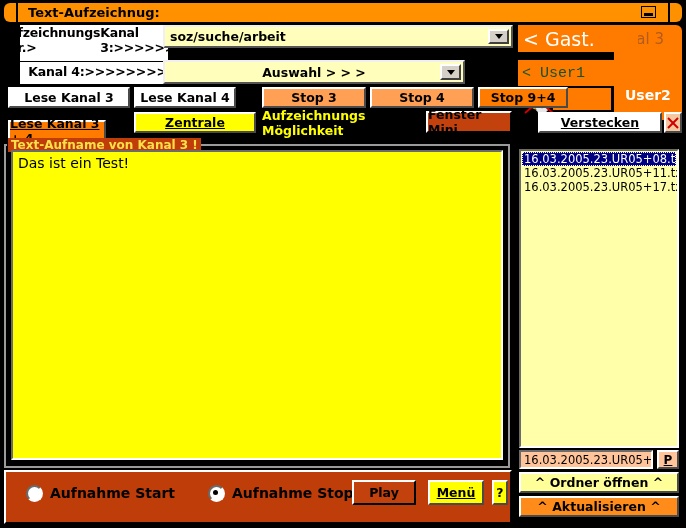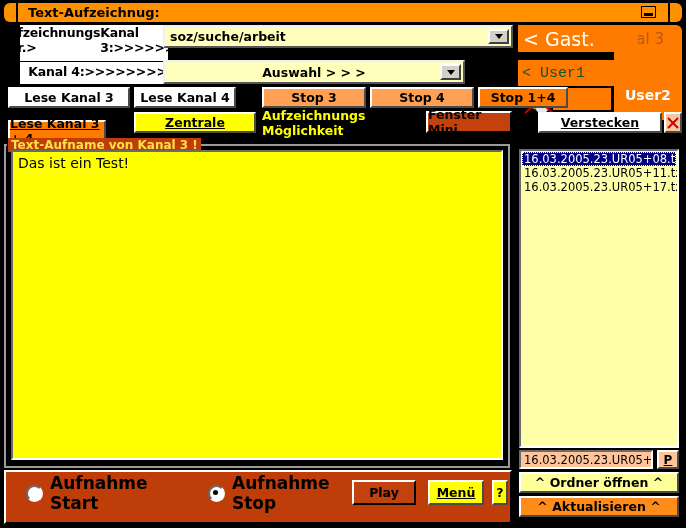--- a/index.html
+++ b/index.html
@@ -138,21 +138,21 @@
   
   #bottombar{left:4px;top:470px;width:508px;height:54px;background:#bf3d09;
              border:2px solid;border-color:#fff #000 #000 #fff;}
   .radio{display:flex;align-items:center;height:20px;}
   .radio .dot{width:13px;height:13px;border-radius:50%;background:#fff;
               border:2px solid;border-color:#6b6b6b #fff #fff #6b6b6b;
               margin-right:7px;position:relative;flex:none;}
   .radio .dot i{position:absolute;left:3px;top:3px;width:5px;height:5px;
                 border-radius:50%;background:#000;display:none;}
   .radio.on .dot i{display:block;}
-  .radio span{font-size:17px;font-weight:bold;color:#000;}
+  .radio span{font-size:14px;font-weight:bold;color:#000;}
   #r-start{left:26px;top:483px;width:160px;}
   #r-stop{left:208px;top:483px;width:160px;}
   #b-play{left:352px;top:480px;width:64px;height:25px;}
   #b-menu{left:428px;top:480px;width:56px;height:25px;}
   #b-help{left:492px;top:480px;width:16px;height:25px;background:#ffff00;
           border:2px solid;border-color:#fff #4a4a4a #4a4a4a #fff;
           display:flex;align-items:center;justify-content:center;
           font-size:12.5px;font-weight:bold;color:#000;}
 </style>
 </head>
@@ -205,21 +205,21 @@
       <line x1="2" y1="4" x2="30" y2="28" stroke="#d00000" stroke-width="2"></line>
       <line x1="30" y1="4" x2="2" y2="28" stroke="#d00000" stroke-width="2"></line>
       <line x1="10" y1="6" x2="26" y2="22" stroke="#2040c0" stroke-width="1"></line>
     </svg>
   </div>
 
   <div class="abs btn peach" id="b-lk3">Lese Kanal 3</div>
   <div class="abs btn peach" id="b-lk4">Lese Kanal 4</div>
   <div class="abs btn orange" id="b-s3">Stop 3</div>
   <div class="abs btn orange" id="b-s4">Stop 4</div>
-  <div class="abs btn orange2" id="b-s34">Stop 1+4</div>
+  <div class="abs btn orange2" id="b-s34">Stop 9+4</div>
 
   <div class="abs btn orange2" id="b-lk34">
     <span class="ul">Lese Kanal 3 + 4</span>
   </div>
   <div class="abs btn yellow" id="b-zentrale">
     <span class="ul">Zentrale</span>
   </div>
   <div class="abs" id="aufz-moeg">Aufzeichnungs Möglichkeit</div>
   <div class="abs btn white" id="b-fenster">Fenster Mini</div>
   <div class="abs btn peach" id="b-verstecken">

